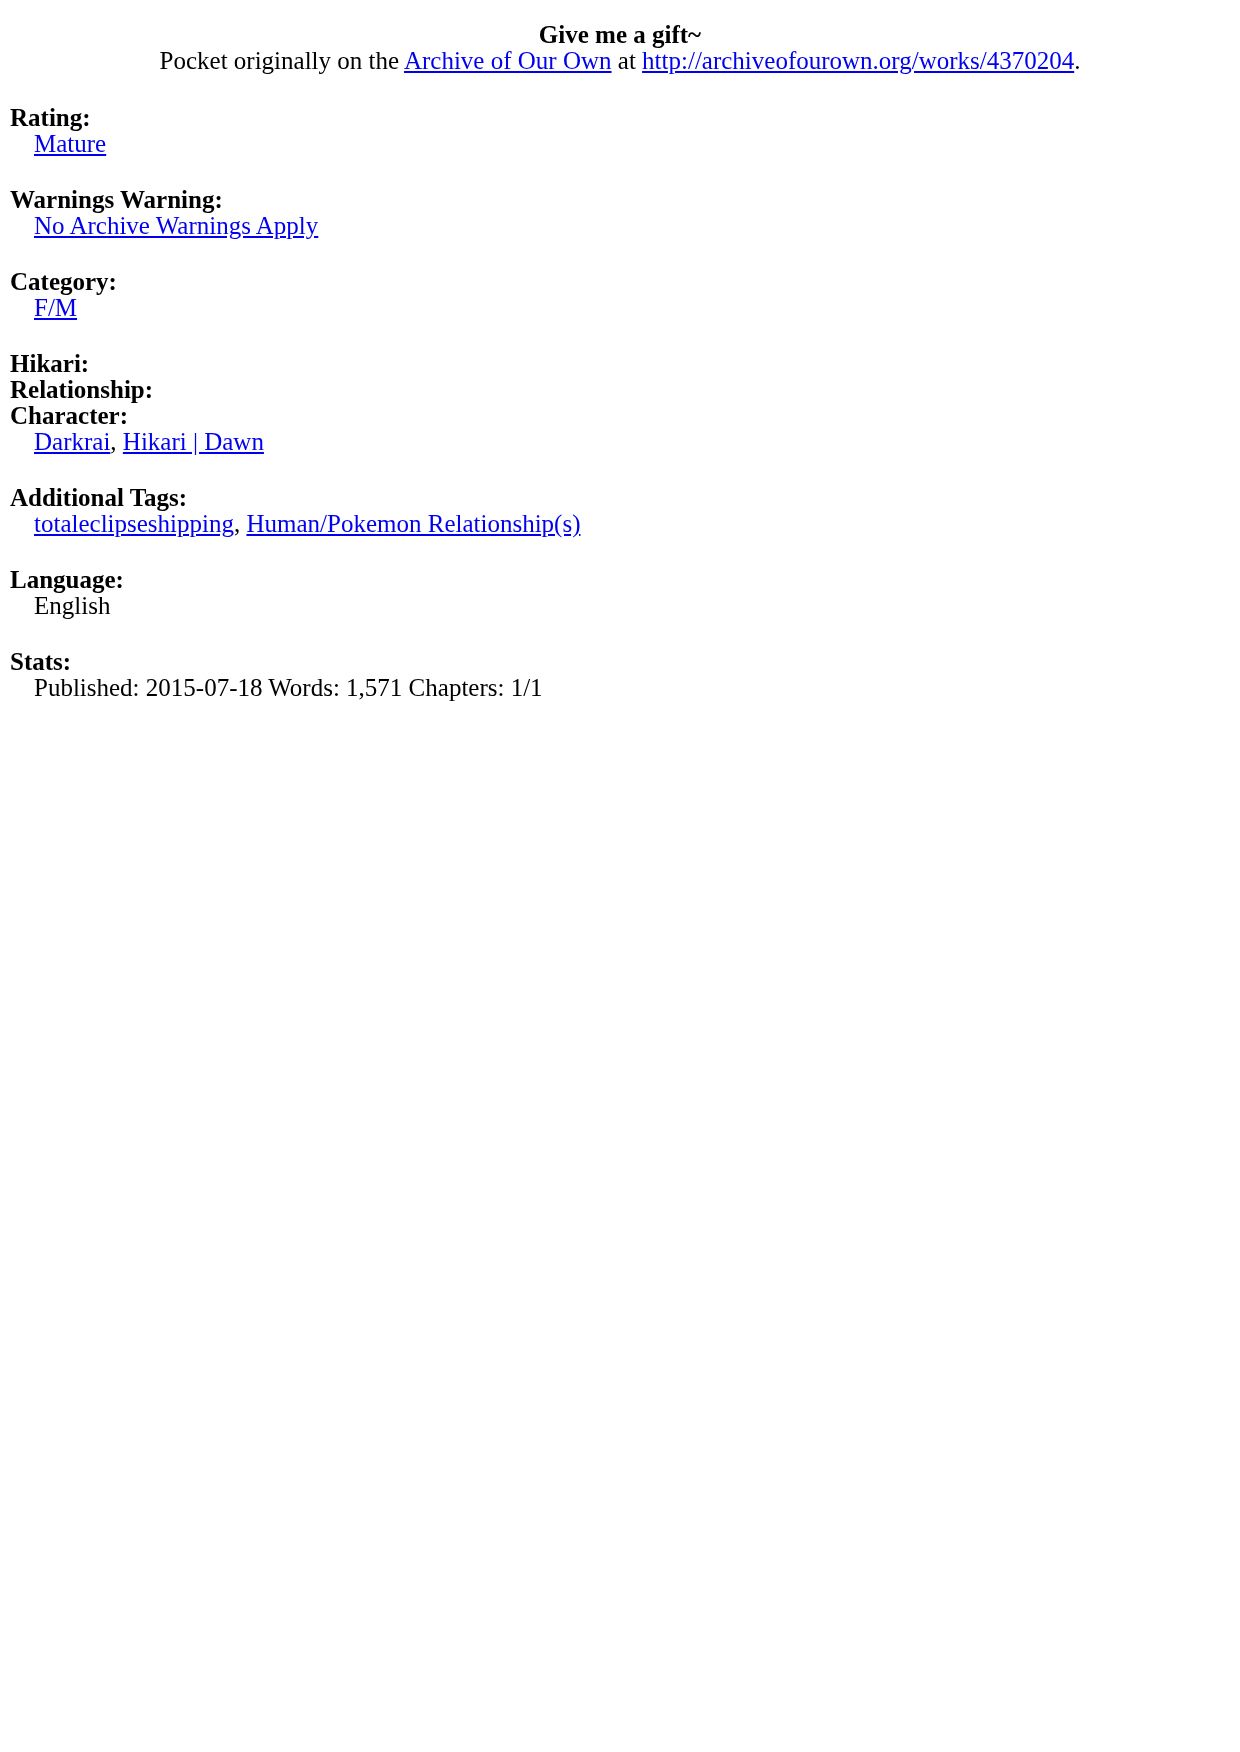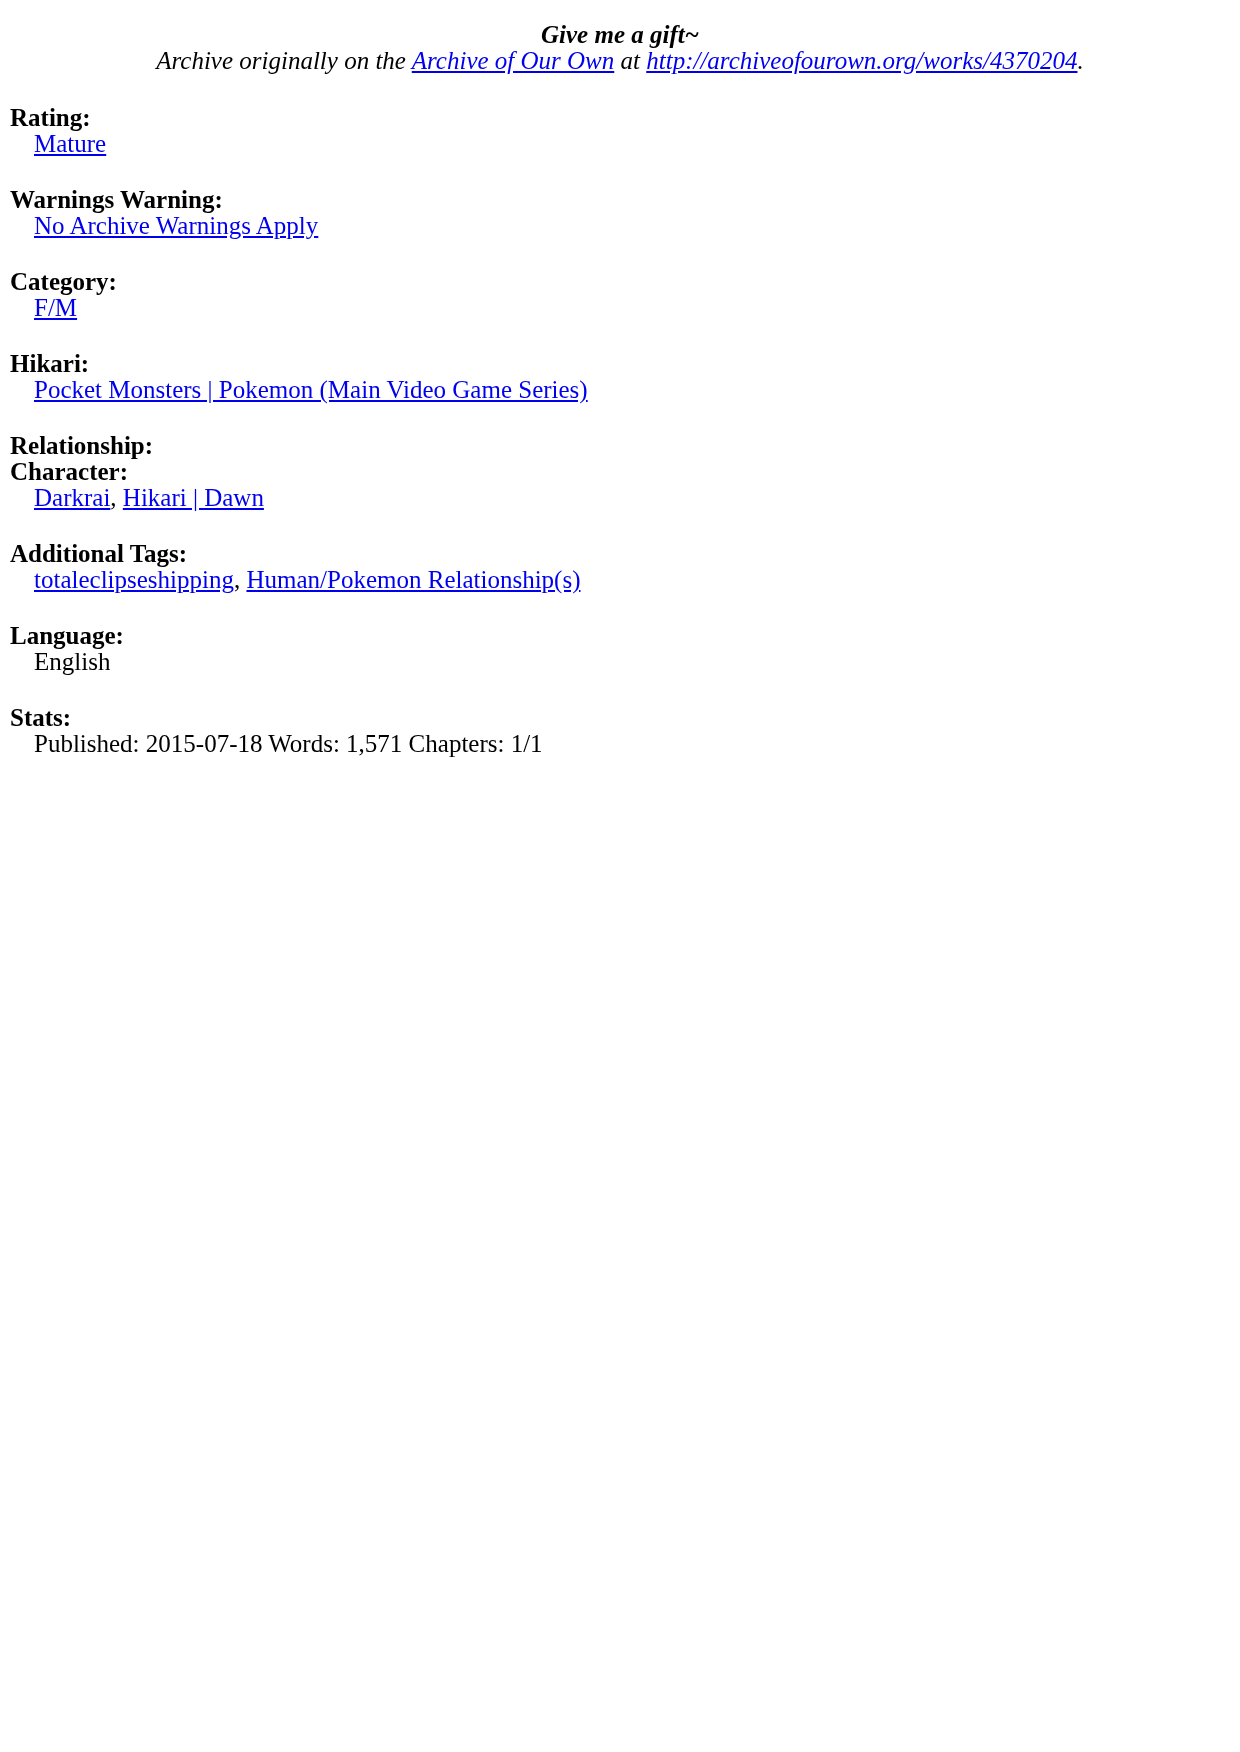--- a/index.html
+++ b/index.html
@@ -9,21 +9,20 @@
   body {
     margin: 22px 10px 0 10px;
     color: #000000;
     font-family: "Liberation Serif", "DejaVu Serif", serif;
     font-size: 25px;
     line-height: 26px;
     width: 1220px;
   }
   .preface {
     text-align: center;
-    font-style: italic;
   }
   .work-title {
     font-weight: bold;
   }
   a {
     color: var(--link-color, #0000EE);
     text-decoration: underline;
     cursor: pointer;
     margin-top: 48px;
   }
@@ -37,32 +36,31 @@
   dl.meta dd {
     margin: 0 0 30px 24px;
     padding: 0;
   }
 </style>
 </head>
 <body style="color: rgb(0, 0, 0); background: rgb(255, 255, 255);">
 
 <div class="preface">
   <div class="work-title">Give me a gift~</div>
-  <div class="byline"><span>Archive originally on the </span><a href="#">Archive of Our Own</a><span> at </span><a href="#">http://archiveofourown.org/works/4370204</a><span>.</span></div>
+  <div class="byline"><span>Pocket originally on the </span><a href="#">Archive of Our Own</a><span> at </span><a href="#">http://archiveofourown.org/works/4370204</a><span>.</span></div>
 </div>
 
 <dl class="meta" id="meta-list">
     <dt>Rating:</dt>
     <dd><a href="#">Mature</a></dd>
     <dt>Warnings Warning:</dt>
     <dd><a href="#">No Archive Warnings Apply</a></dd>
     <dt>Category:</dt>
     <dd><a href="#">F/M</a></dd>
     <dt>Hikari:</dt>
-    <dd><a href="#">Pocket Monsters | Pokemon (Main Video Game Series)</a></dd>
     <dt>Relationship:</dt>
     <dt>Character:</dt>
     <dd><a href="#">Darkrai</a><span>, </span><a href="#">Hikari | Dawn</a></dd>
     <dt>Additional Tags:</dt>
     <dd><a href="#">totaleclipseshipping</a><span>, </span><a href="#">Human/Pokemon Relationship(s)</a></dd>
     <dt>Language:</dt>
     <dd><span>English</span></dd>
     <dt>Stats:</dt>
     <dd><span>Published: 2015-07-18 Words: 1,571 Chapters: 1/1</span></dd>
   </dl>

